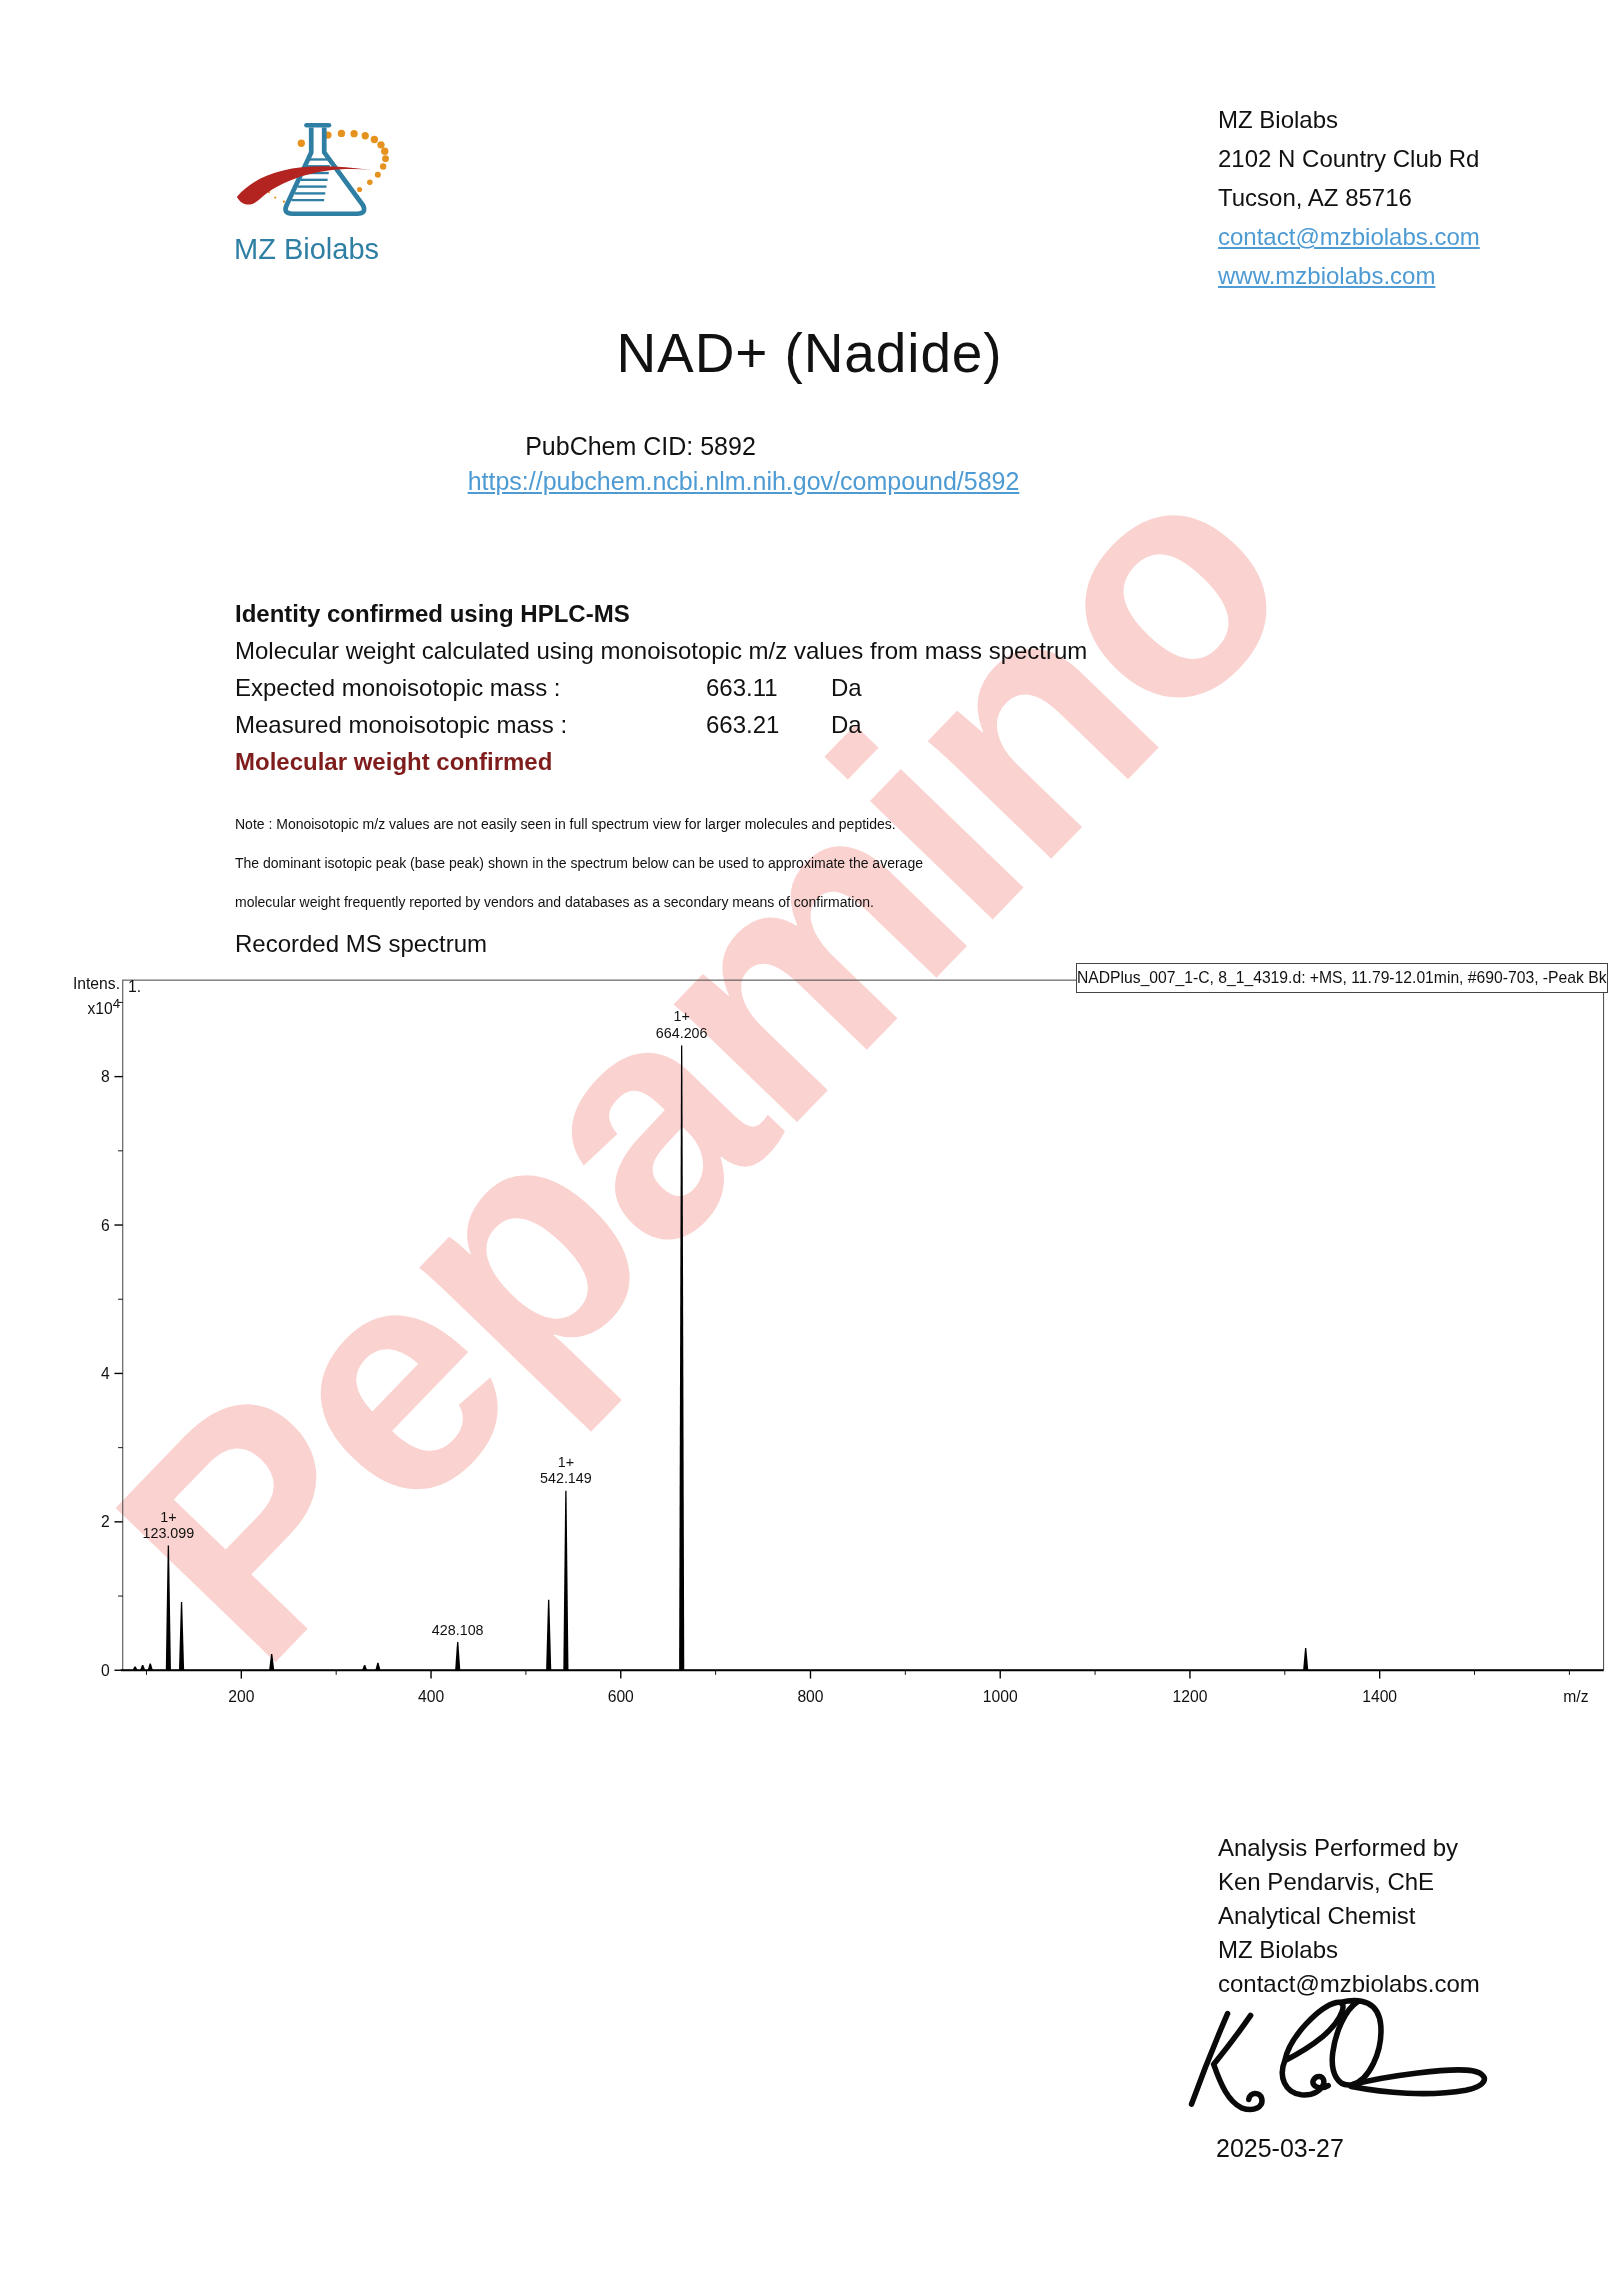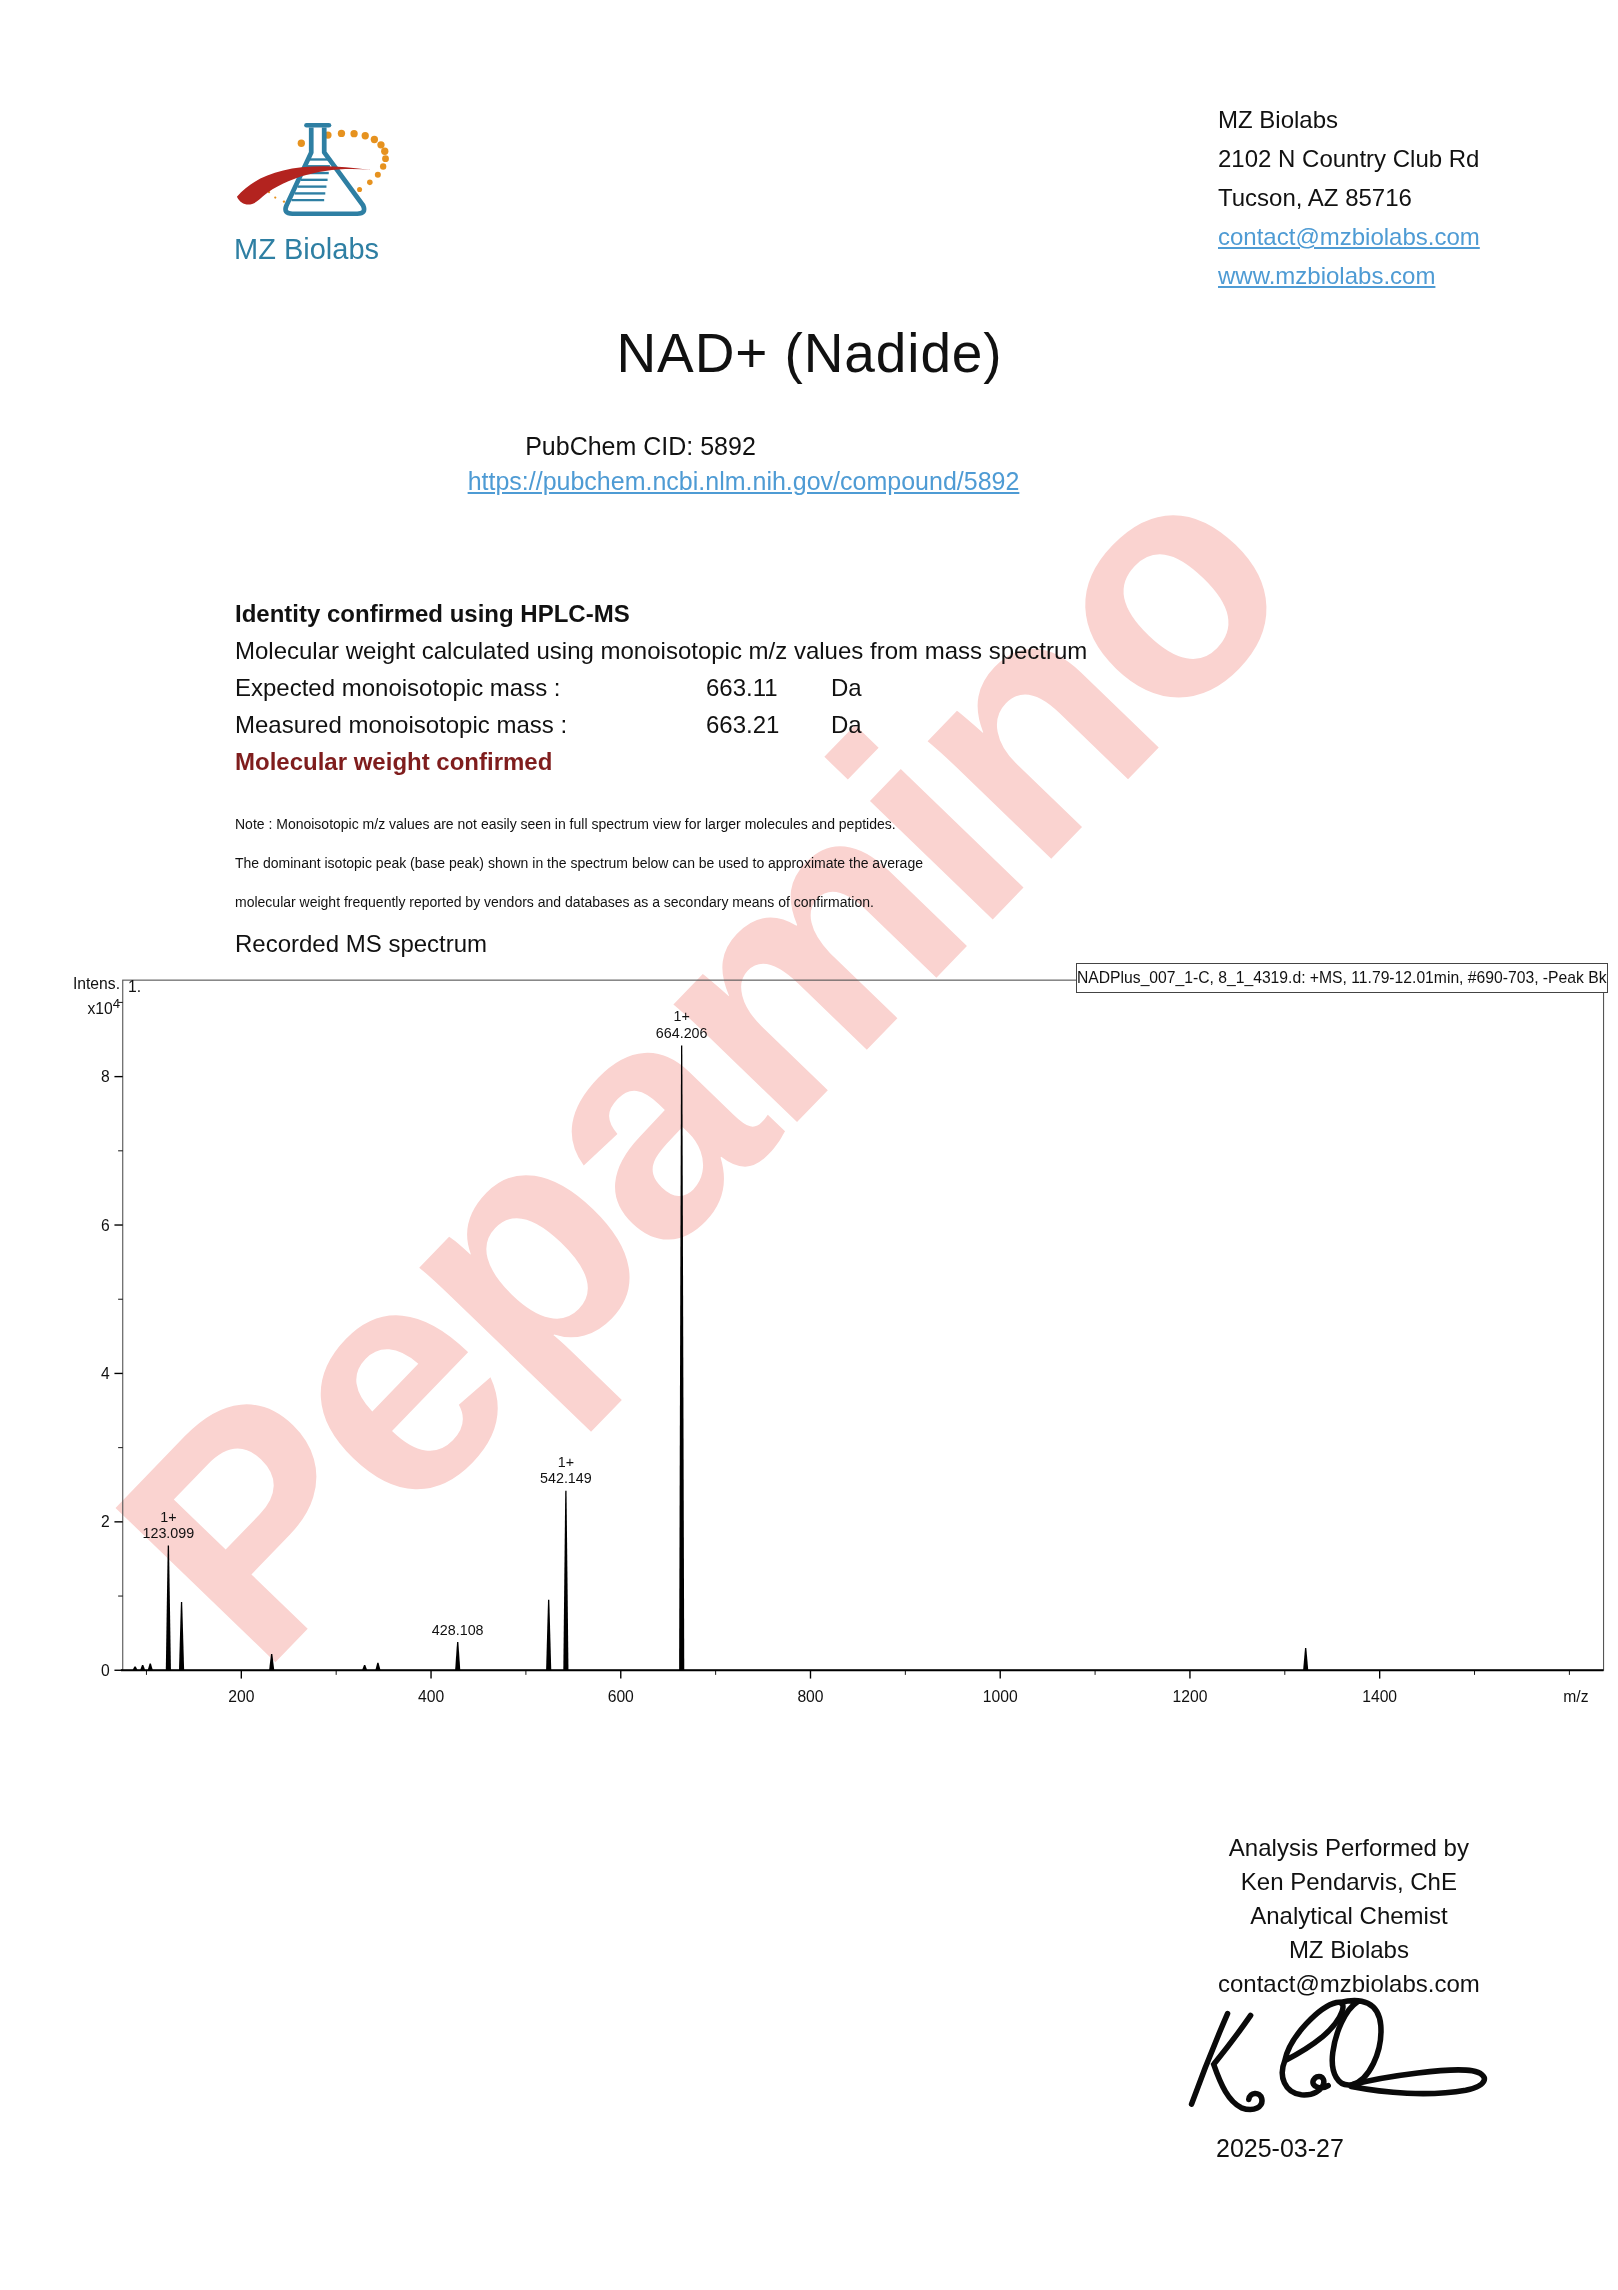--- a/index.html
+++ b/index.html
@@ -186,21 +186,21 @@
         <text x="678.8139846252402" y="86.778494623656" font-size="15.5" text-anchor="middle">664.206</text>
         <text x="678.8139846252402" y="68.778494623656" font-size="15.5" text-anchor="middle">1+</text>
         <polygon points="1352.3492632927612,772 1354.449263292761,747.8709677419355 1355.8492632927612,747.8709677419355 1357.949263292761,772" fill="#000"></polygon>
       </svg>
     <div class="lbl intens">Intens.</div>
     <div class="lbl x104"><span>x10</span><sup>4</sup></div>
     <div class="lbl trace">1.</div>
     <div class="lbl specheader abs">NADPlus_007_1-C, 8_1_4319.d: +MS, 11.79-12.01min, #690-703, -Peak Bkgrnd</div>
   </div>
 
-  <div class="abs z sigblock" style="left:1218px;top:1831px;text-align:center;">
+  <div class="abs z sigblock" style="left:1218px;top:1831px;">
     <div>Analysis Performed by</div>
     <div>Ken Pendarvis, ChE</div>
     <div>Analytical Chemist</div>
     <div>MZ Biolabs</div>
     <div>contact@mzbiolabs.com</div>
   </div>
 
   <div class="abs z" style="left:1186px;top:1995px;">
     <svg width="397" height="148" viewBox="0 0 430 160">
       <g fill="none" stroke="#0a0a0a" stroke-width="6" stroke-linecap="round">

